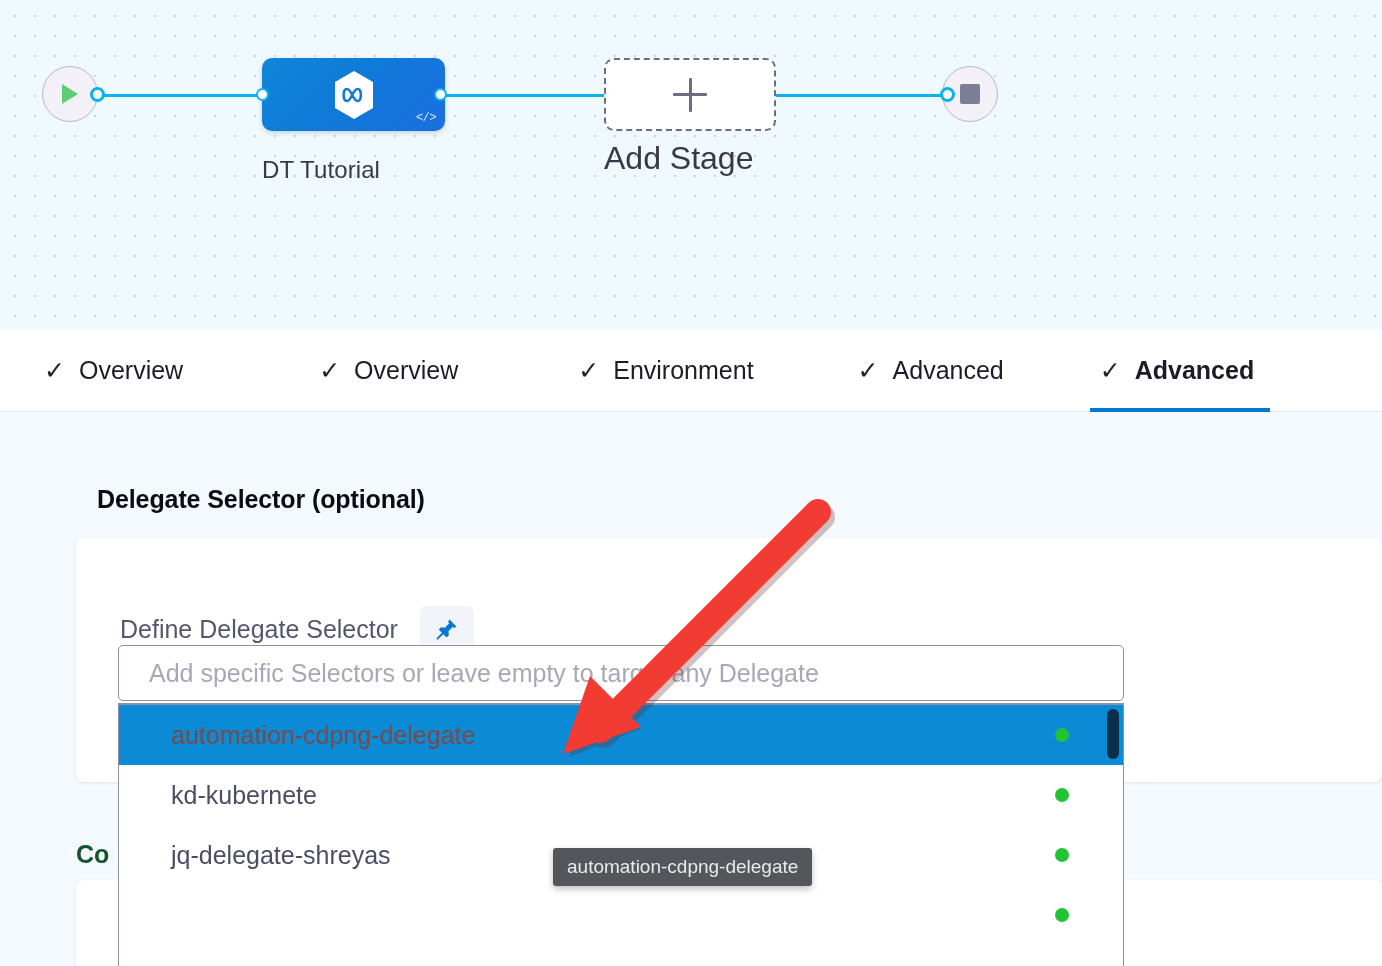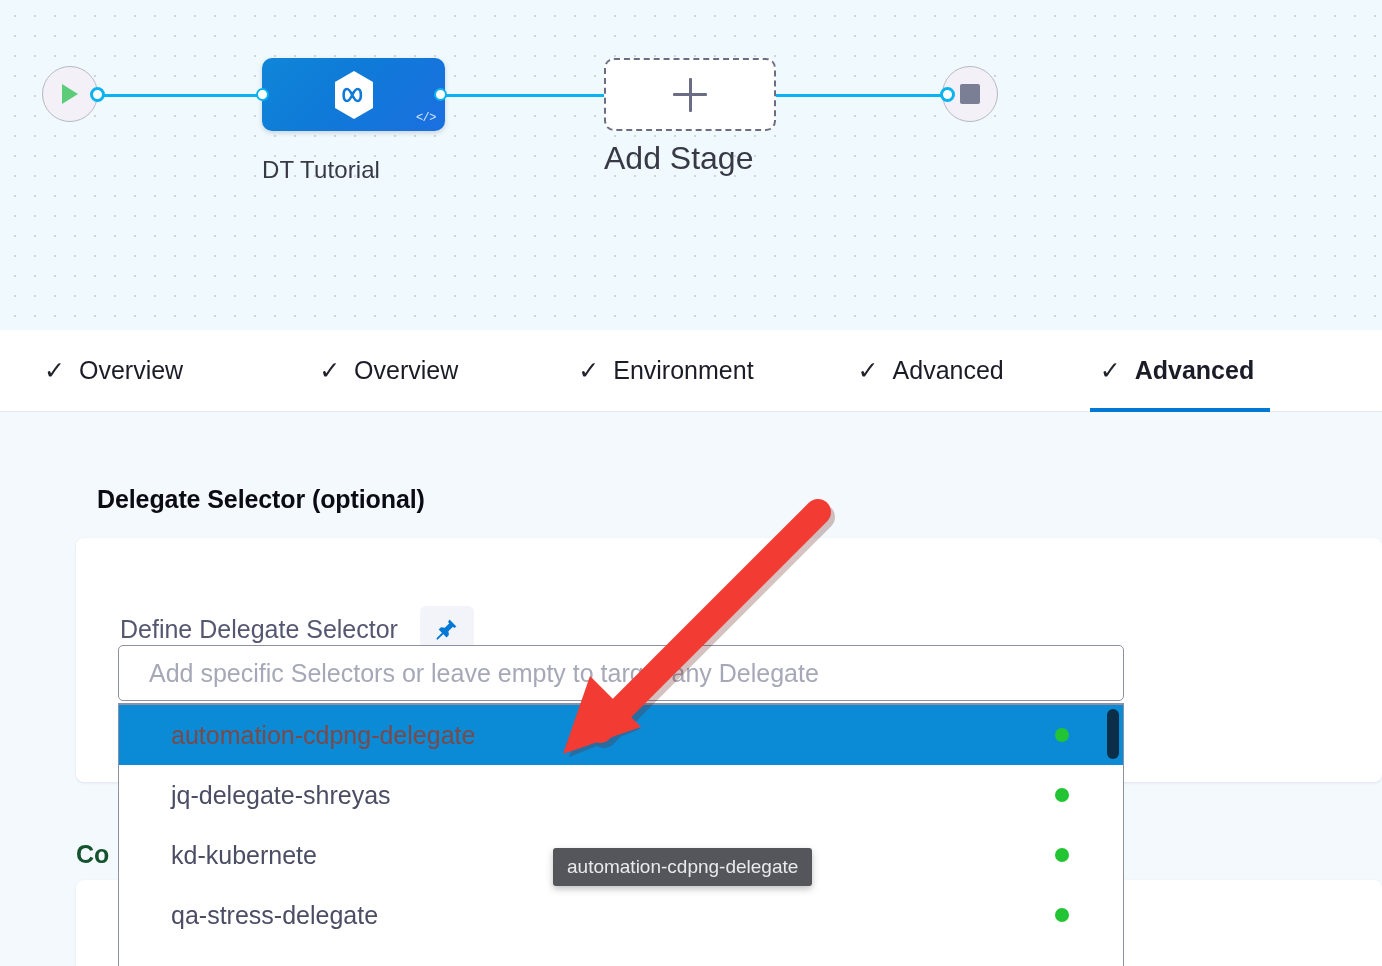--- a/index.html
+++ b/index.html
@@ -255,31 +255,30 @@
     </div>
 
     <div class="dropdown">
 
       <div class="dd-item selected">
         <span>automation-cdpng-delegate</span>
         <span class="status-dot"></span>
       </div>
 
       <div class="dd-item">
+        <span>kd-kubernete</span>
+        <span class="status-dot"></span>
+      </div>
+
+      <div class="dd-item">
         <span>jq-delegate-shreyas</span>
         <span class="status-dot"></span>
       </div>
 
       <div class="dd-item">
-        <span>kd-kubernete</span>
-        <span class="status-dot"></span>
-      </div>
-
-      <div class="dd-item">
-        <span>qa-stress-delegate</span>
         <span class="status-dot"></span>
       </div>
 
       <div class="dd-scroll-track">
         <div class="dd-scroll-thumb"></div>
       </div>
 
       <div class="tooltip">automation-cdpng-delegate</div>
     </div>
   </div>

